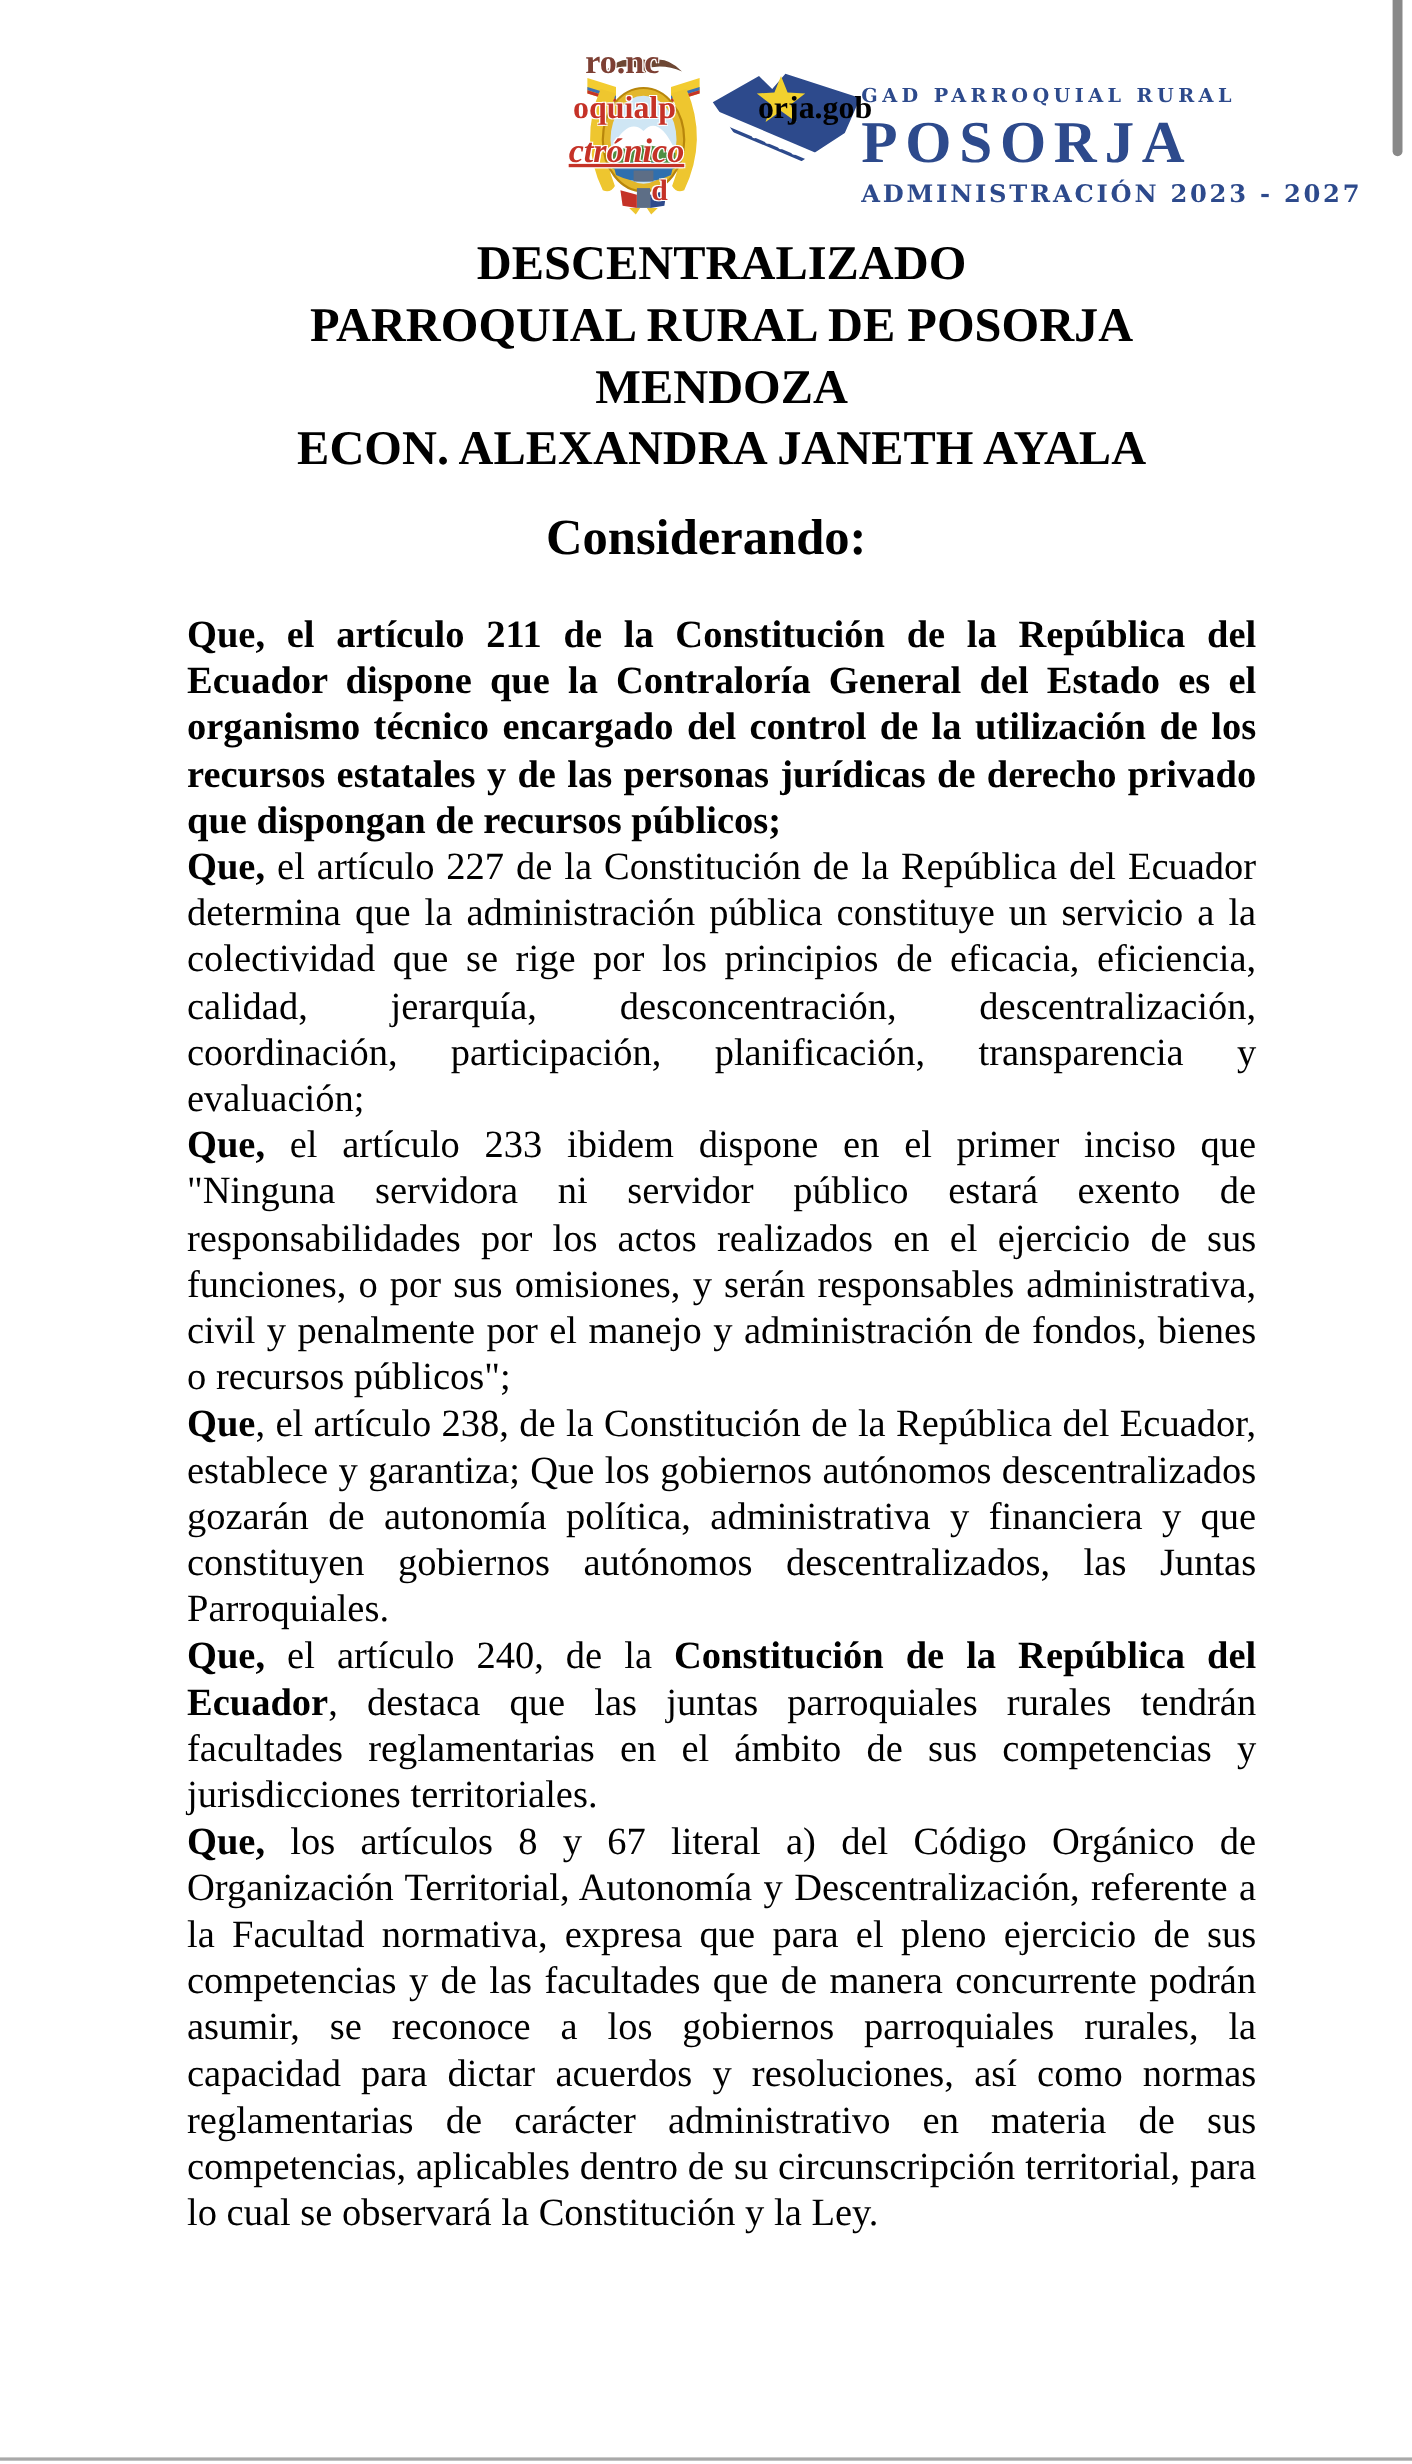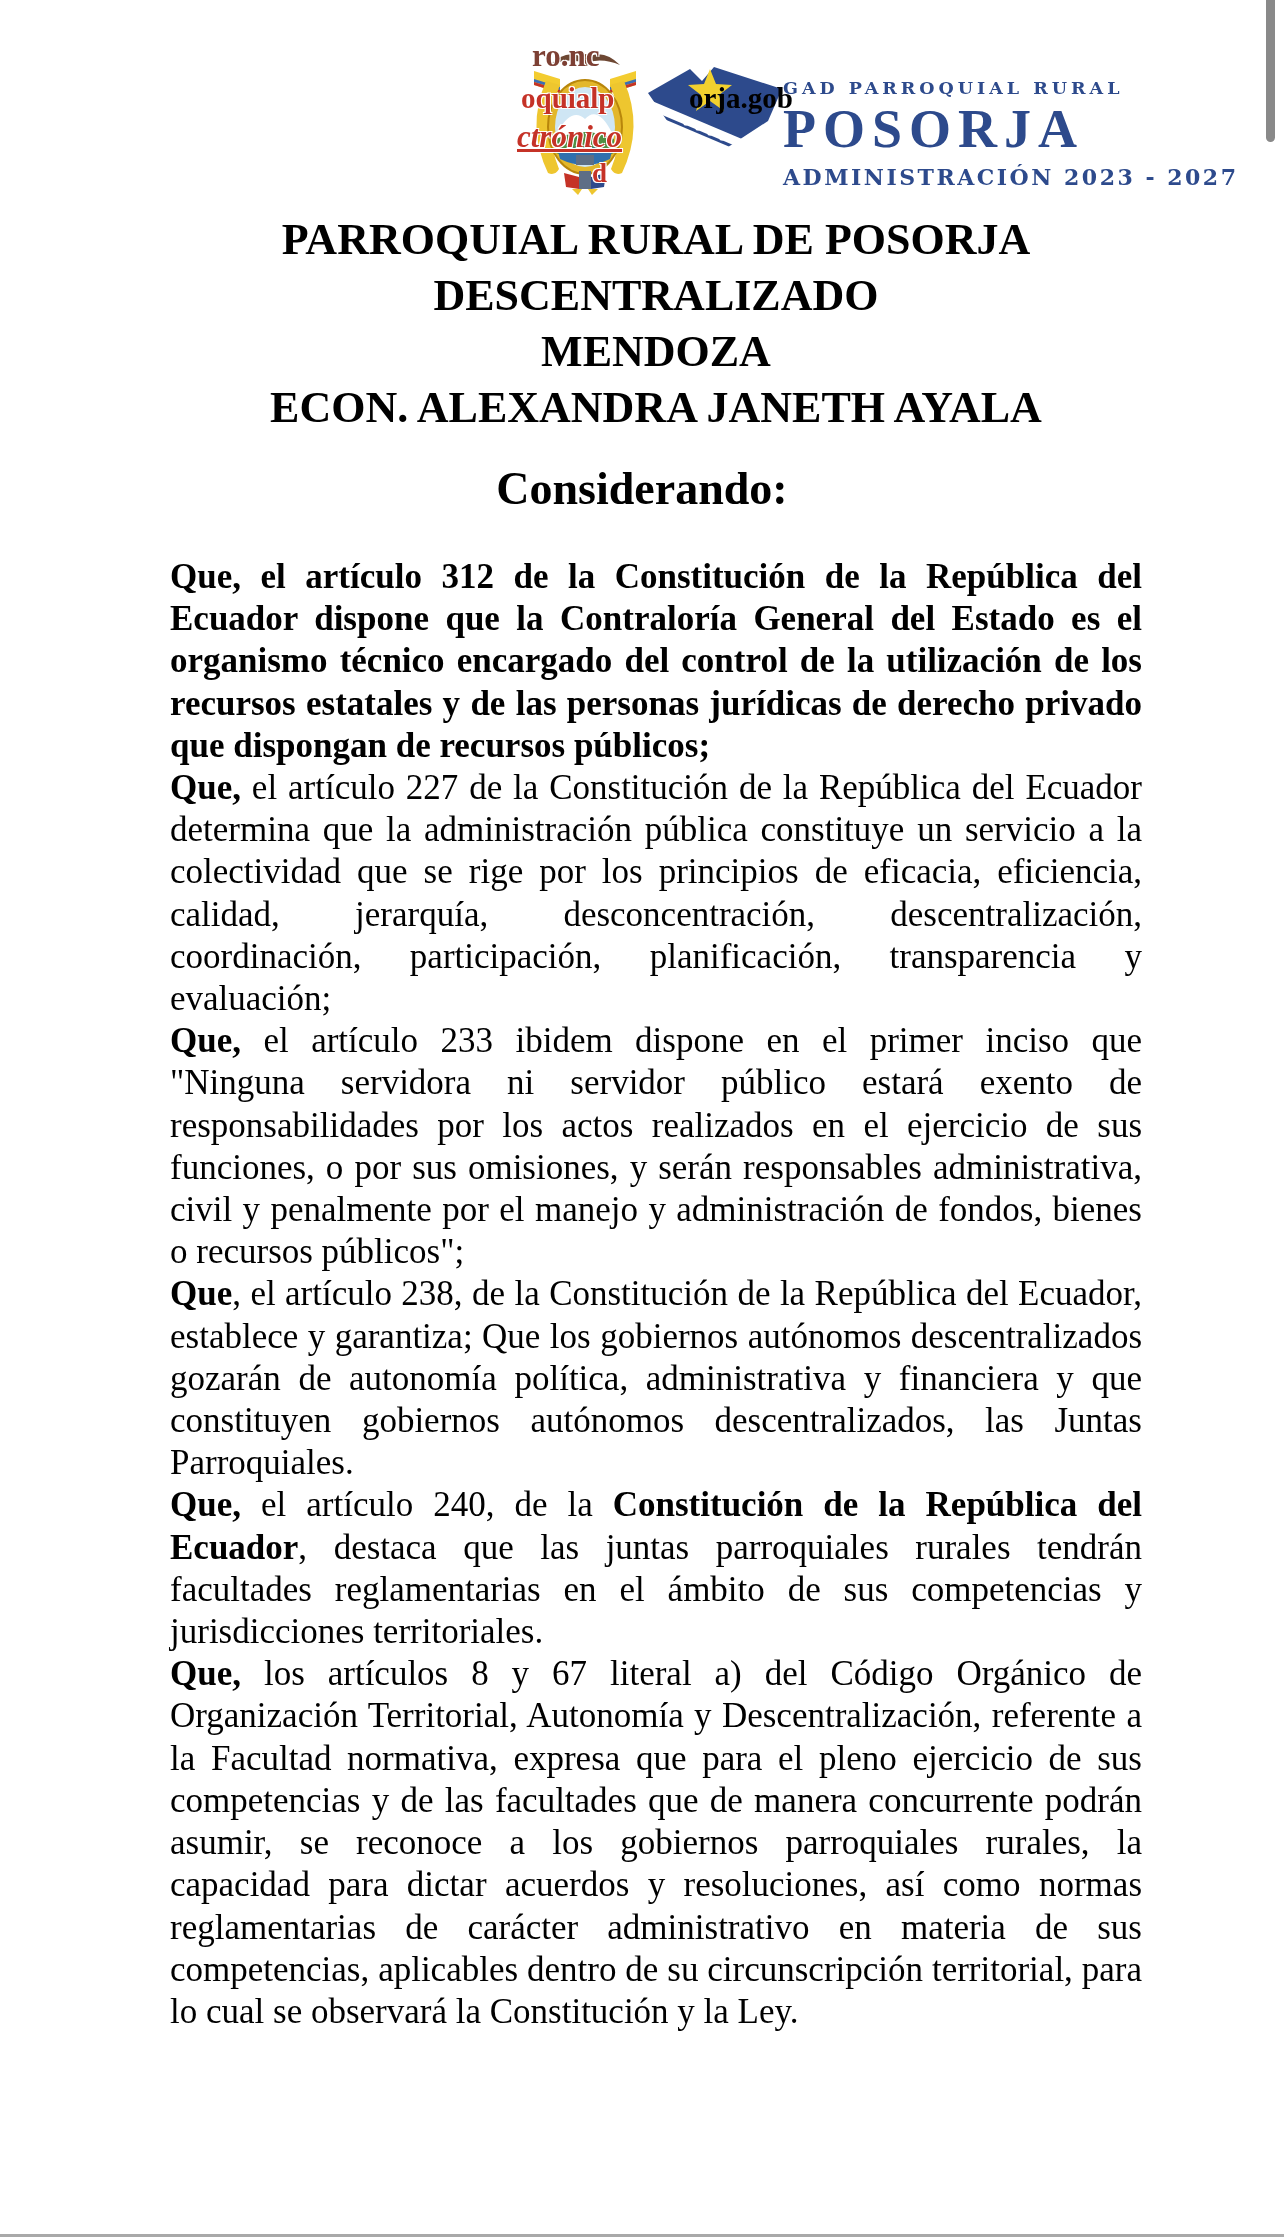--- a/index.html
+++ b/index.html
@@ -112,30 +112,30 @@
     <div class="logo-admin">ADMINISTRACIÓN 2023 - 2027</div>
   </div>
 
   <div class="wm wm-top">ro.nc</div>
   <div class="wm wm-mid-red">oquialp</div>
   <div class="wm wm-mid-white">orja.gob</div>
   <div class="wm wm-bottom">ctrónico</div>
   <div class="wm wm-d">d</div>
 
   <div class="org-title-center">
+    <div>DESCENTRALIZADO</div>
     <div>PARROQUIAL RURAL DE POSORJA</div>
-    <div>DESCENTRALIZADO</div>
     <div>MENDOZA</div>
     <div>ECON. ALEXANDRA JANETH AYALA</div>
   </div>
 
   <div class="section-heading">Considerando:</div>
 
   <div class="doc-body">
-      <p class="para"><span class="b">Que, el artículo 312 de la Constitución de la República del Ecuador dispone que la Contraloría General del Estado es el organismo técnico encargado del control de la utilización de los recursos estatales y de las personas jurídicas de derecho privado que dispongan de recursos públicos;</span></p>
+      <p class="para"><span class="b">Que, el artículo 211 de la Constitución de la República del Ecuador dispone que la Contraloría General del Estado es el organismo técnico encargado del control de la utilización de los recursos estatales y de las personas jurídicas de derecho privado que dispongan de recursos públicos;</span></p>
       <p class="para"><span class="b">Que,</span><span> el artículo 227 de la Constitución de la República del Ecuador determina que la administración pública constituye un servicio a la colectividad que se rige por los principios de eficacia, eficiencia, calidad, jerarquía, desconcentración, descentralización, coordinación, participación, planificación, transparencia y evaluación;</span></p>
       <p class="para"><span class="b">Que,</span><span> el artículo 233 ibidem dispone en el primer inciso que "Ninguna servidora ni servidor público estará exento de responsabilidades por los actos realizados en el ejercicio de sus funciones, o por sus omisiones, y serán responsables administrativa, civil y penalmente por el manejo y administración de fondos, bienes o recursos públicos";</span></p>
       <p class="para"><span class="b">Que</span><span>, el artículo 238, de la Constitución de la República del Ecuador, establece y garantiza; Que los gobiernos autónomos descentralizados gozarán de autonomía política, administrativa y financiera y que constituyen gobiernos autónomos descentralizados, las Juntas Parroquiales.</span></p>
       <p class="para"><span class="b">Que,</span><span> el artículo 240, de la </span><span class="b">Constitución de la República del Ecuador</span><span>, destaca que las juntas parroquiales rurales tendrán facultades reglamentarias en el ámbito de sus competencias y jurisdicciones territoriales.</span></p>
       <p class="para"><span class="b">Que,</span><span> los artículos 8 y 67 literal a) del Código Orgánico de Organización Territorial, Autonomía y Descentralización, referente a la Facultad normativa, expresa que para el pleno ejercicio de sus competencias y de las facultades que de manera concurrente podrán asumir, se reconoce a los gobiernos parroquiales rurales, la capacidad para dictar acuerdos y resoluciones, así como normas reglamentarias de carácter administrativo en materia de sus competencias, aplicables dentro de su circunscripción territorial, para lo cual se observará la Constitución y la Ley.</span></p>
     </div>
 
   <div class="bottom-divider"></div>
 
 </div>

